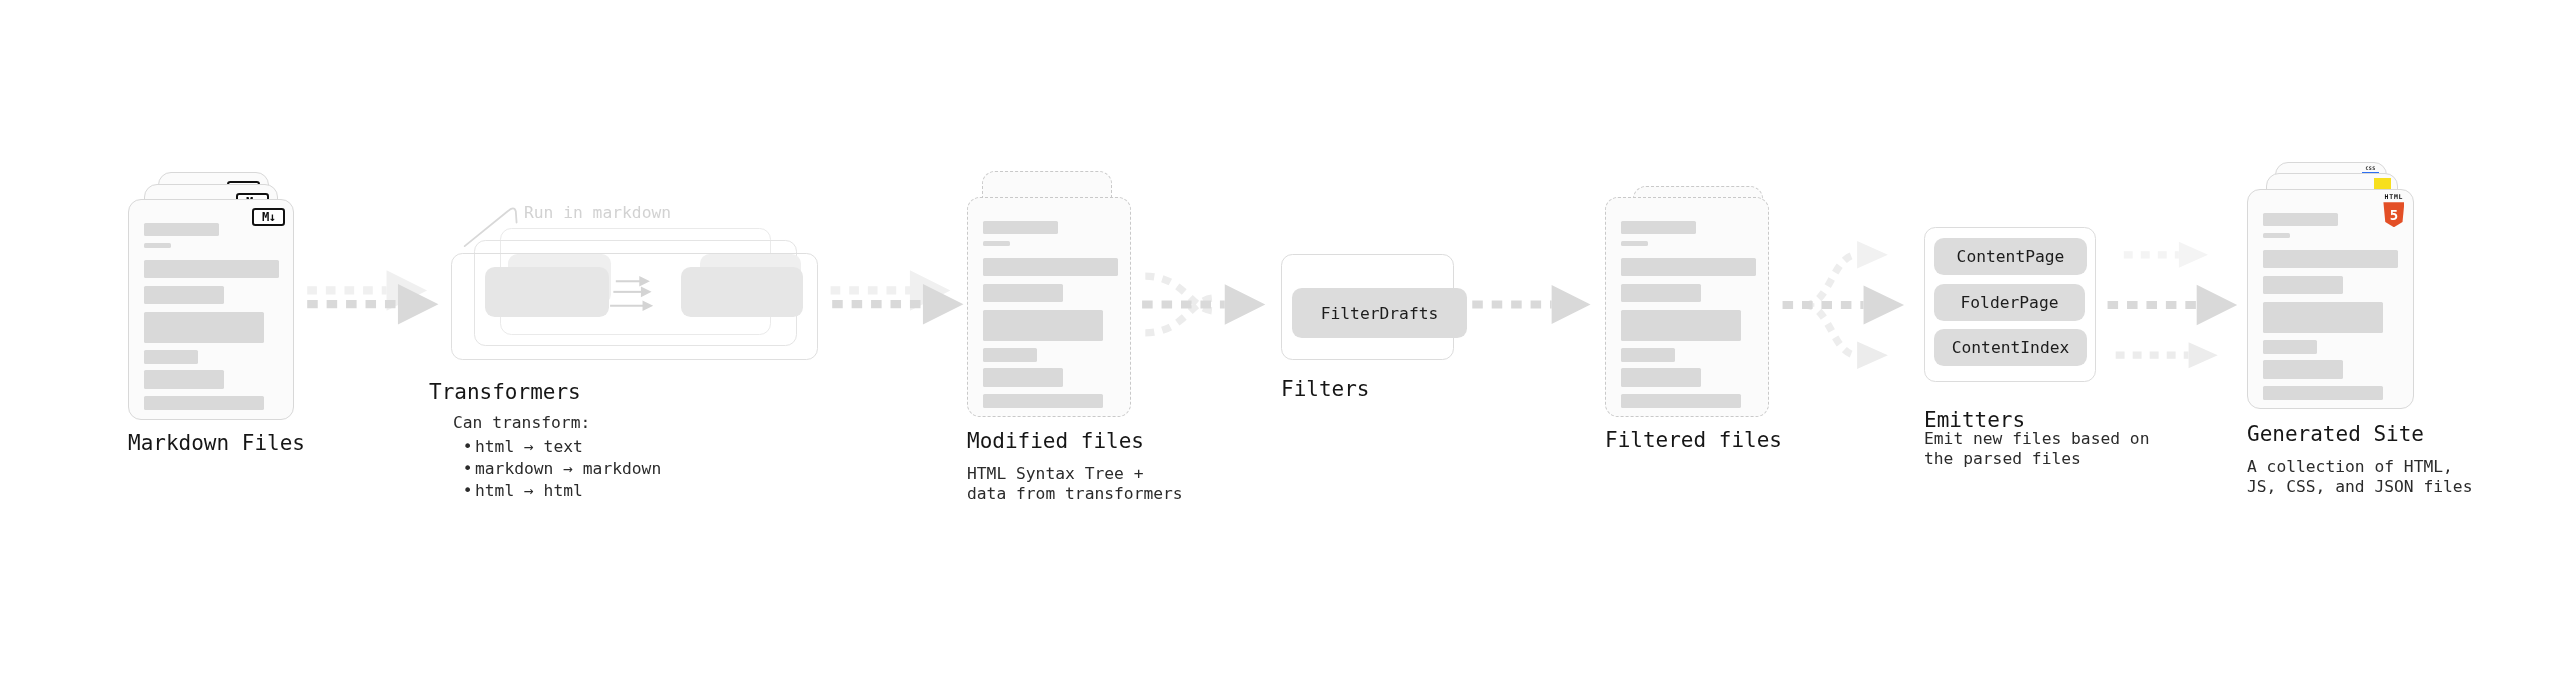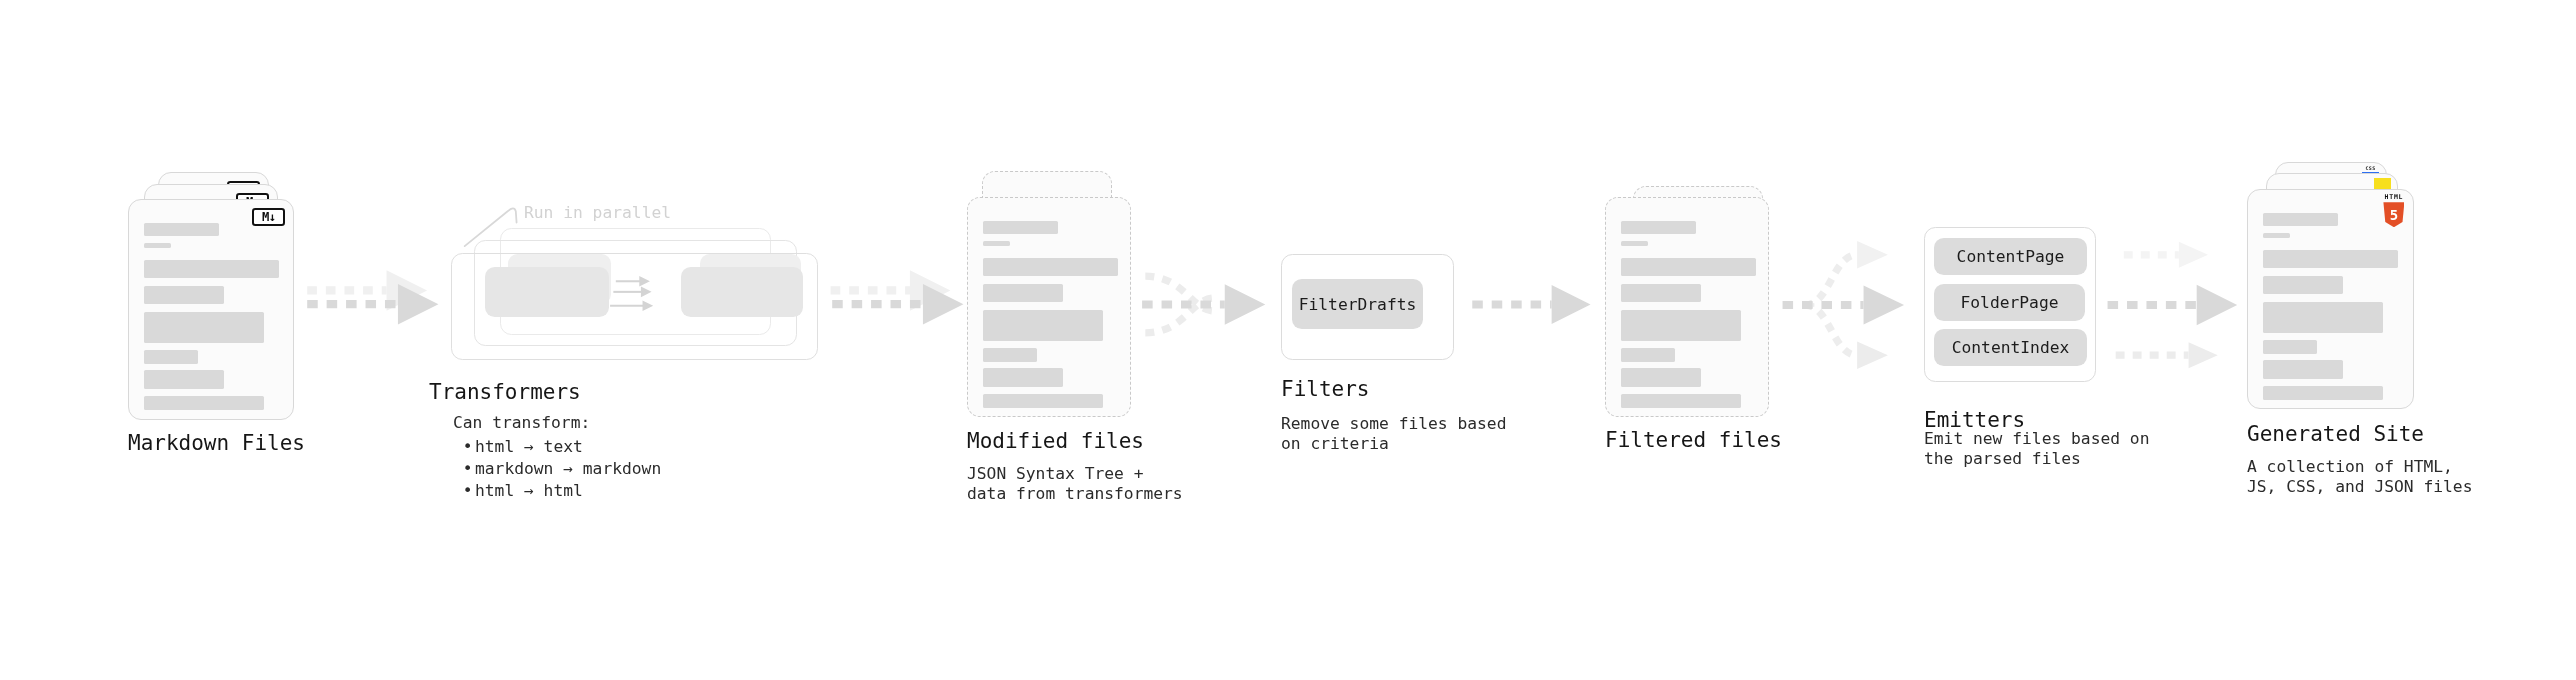--- a/index.html
+++ b/index.html
@@ -96,21 +96,21 @@
     <polygon points="122,32 172,57 122,82" fill="#d9d9d9"></polygon>
   </svg>
 
   <div class="frame t-back" style="left:500px;top:228px;width:271px;height:107px"></div>
   <div class="frame t-mid" style="left:474px;top:240px;width:323px;height:106px"></div>
   <div class="frame t-front" style="left:451px;top:253px;width:367px;height:107px"></div>
 
   <svg class="abs" style="left:459px;top:199px" width="73" height="52" viewBox="0 0 90 64">
     <path d="M7,58 L60,15 Q68,8 70,15 L71,29" stroke="#d8d8d8" stroke-width="2.2" fill="none" stroke-linejoin="round" stroke-linecap="round"></path>
   </svg>
-  <div class="annotation" style="left:524px;top:203px">Run in parallel</div>
+  <div class="annotation" style="left:524px;top:203px">Run in markdown</div>
 
   <div class="chip echo2" style="left:508px;top:254px;width:103px;height:50px"></div>
   <div class="chip echo1" style="left:485px;top:267px;width:124px;height:50px"></div>
 
   <div class="chip echo2" style="left:700px;top:254px;width:101px;height:50px"></div>
   <div class="chip echo1" style="left:681px;top:267px;width:122px;height:50px"></div>
 
   <svg class="abs" style="left:606px;top:273px" width="49" height="41" viewBox="0 0 60 50">
     <g stroke="#d4d4d4" stroke-width="2.5" fill="#d4d4d4">
       <line x1="12" y1="10" x2="42" y2="10"></line>
@@ -155,35 +155,33 @@
         <i class="b2"></i>
         <i class="b3"></i>
         <i class="b4"></i>
         <i class="b5"></i>
         <i class="b6"></i>
         <i class="b7"></i>
         <i class="b8"></i>
     </div>
   </div>
   <div class="node-title" style="left:967px;top:430px">Modified files</div>
-  <div class="node-desc" style="left:967px;top:464px">JSON Syntax Tree +
+  <div class="node-desc" style="left:967px;top:464px">HTML Syntax Tree +
 data from transformers</div>
 
   <svg class="abs" style="left:1134px;top:258px" width="154" height="93" viewBox="0 0 190 114">
     <path d="M14,22 C66,22 72,72 106,64" stroke="#ececec" stroke-width="9" stroke-dasharray="11 10" fill="none"></path>
     <path d="M14,92 C66,92 72,42 106,50" stroke="#ececec" stroke-width="9" stroke-dasharray="11 10" fill="none"></path>
     <line x1="10" y1="57" x2="112" y2="57" stroke="#d9d9d9" stroke-width="10" stroke-dasharray="13 11"></line>
     <polygon points="112,32 162,57 112,82" fill="#d9d9d9"></polygon>
   </svg>
 
   <div class="frame white" style="left:1281px;top:254px;width:173px;height:106px"></div>
-  <div class="chip" style="left:1292px;top:279px;width:131px;height:50px">FilterDrafts</div>
+  <div class="chip" style="left:1292px;top:288px;width:175px;height:50px">FilterDrafts</div>
   <div class="node-title" style="left:1281px;top:378px">Filters</div>
-  <div class="node-desc" style="left:1281px;top:414px">Remove some files based
-on criteria</div>
 
   <svg class="abs" style="left:1464px;top:264px" width="134" height="81" viewBox="0 0 165 100">
     <line x1="10" y1="50" x2="108" y2="50" stroke="#d9d9d9" stroke-width="10" stroke-dasharray="13 11"></line>
     <polygon points="108,26 156,50 108,74" fill="#d9d9d9"></polygon>
   </svg>
 
   <div class="file-card dashed" style="left:1633px;top:186px;width:130px;height:220px"></div>
   <div class="file-card dashed" style="left:1605px;top:197px;width:164px;height:220px">
     <div class="bars">
       <i class="b1"></i>

